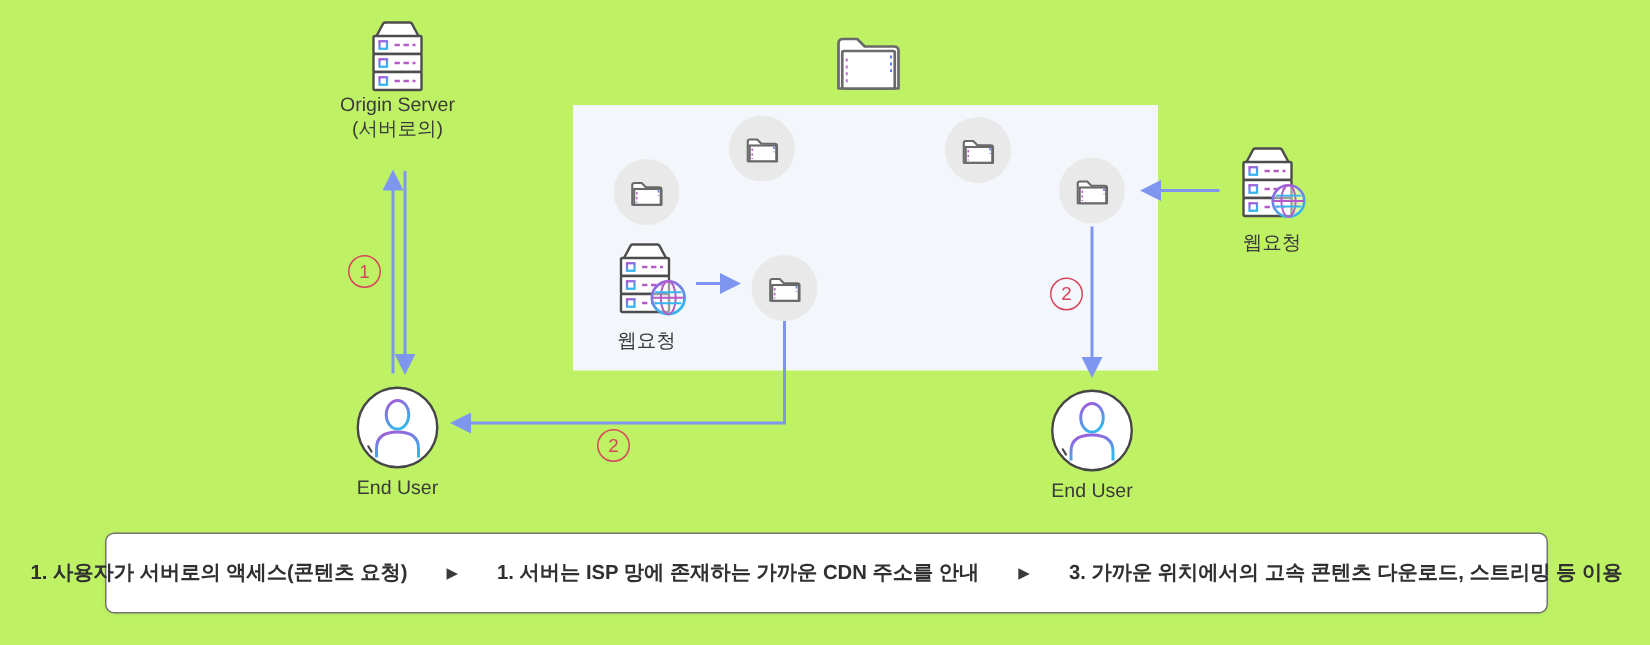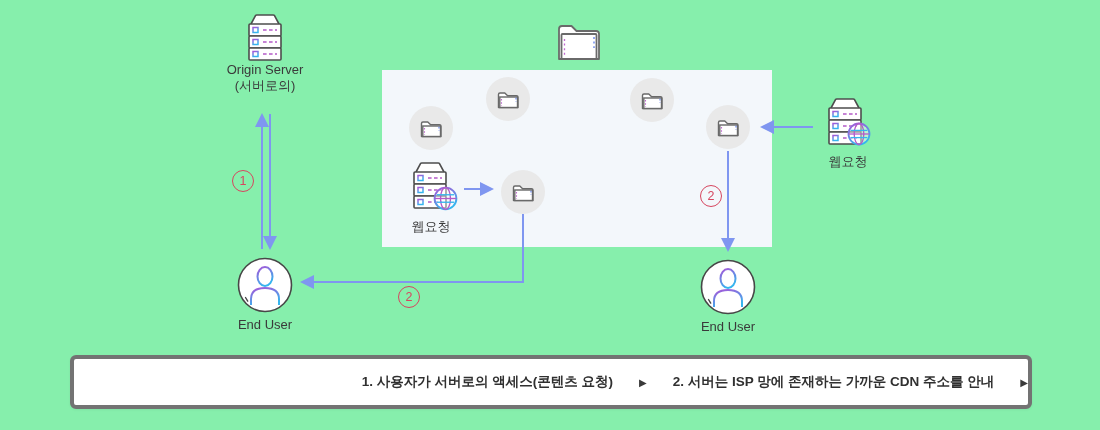--- a/index.html
+++ b/index.html
@@ -5,21 +5,21 @@
   * { margin: 0; padding: 0; box-sizing: border-box; }
   body {
     background: #ffffff;
     font-family: "Liberation Sans", "DejaVu Sans", sans-serif;
     color: #333;
   }
   .stage {
     position: relative;
     width: 1100px;
     height: 430px;
-    background: #86efac;
+    background: #bef264;
     overflow: hidden;
   }
   .abs { position: absolute; }
 
   
   .isp-zone {
     left: 382px; top: 70px;
     width: 390px; height: 177px;
     background: #f3f7fb;
   }
@@ -70,24 +70,24 @@
   }
   .badge1  { left: 232px; top: 170px; }
   .badge2l { left: 398px; top: 286px; }
   .badge2r { left: 700px; top: 185px; }
 
   
   .legend-bar {
     left: 70px; top: 355px;
     width: 962px; height: 54px;
     background: #fff;
-    border: 4px solid #737373;
+    border: 1px solid #737373;
     border-radius: 6px;
     box-shadow: 0 1px 3px rgba(0,0,0,0.05);
-    display: flex; align-items: center; justify-content: flex-end;
+    display: flex; align-items: center; justify-content: center;
     gap: 26px;
   }
   .legend-step {
     font-size: 13.5px;
     font-weight: 600;
     color: #303030;
     white-space: nowrap;
   }
   .legend-sep { font-size: 10px; color: #3a3a3a; }
 
@@ -230,17 +230,18 @@
     <div class="node-label" style="margin-top:3px">End User</div>
   </div>
 
   <div class="abs badge badge1">1</div>
   <div class="abs badge badge2l">2</div>
   <div class="abs badge badge2r">2</div>
 
   <div class="abs legend-bar">
     <span class="legend-step">1. 사용자가 서버로의 액세스(콘텐츠 요청)</span>
     <span class="legend-sep">▶</span>
-    <span class="legend-step">2. 서버는 ISP 망에 존재하는 가까운 CDN 주소를 안내</span>
+    <span class="legend-step">1. 서버는 ISP 망에 존재하는 가까운 CDN 주소를 안내</span>
     <span class="legend-sep">▶</span>
+    <span class="legend-step">3. 가까운 위치에서의 고속 콘텐츠 다운로드, 스트리밍 등 이용</span>
   </div>
 
 </div>
 
 </body></html>

